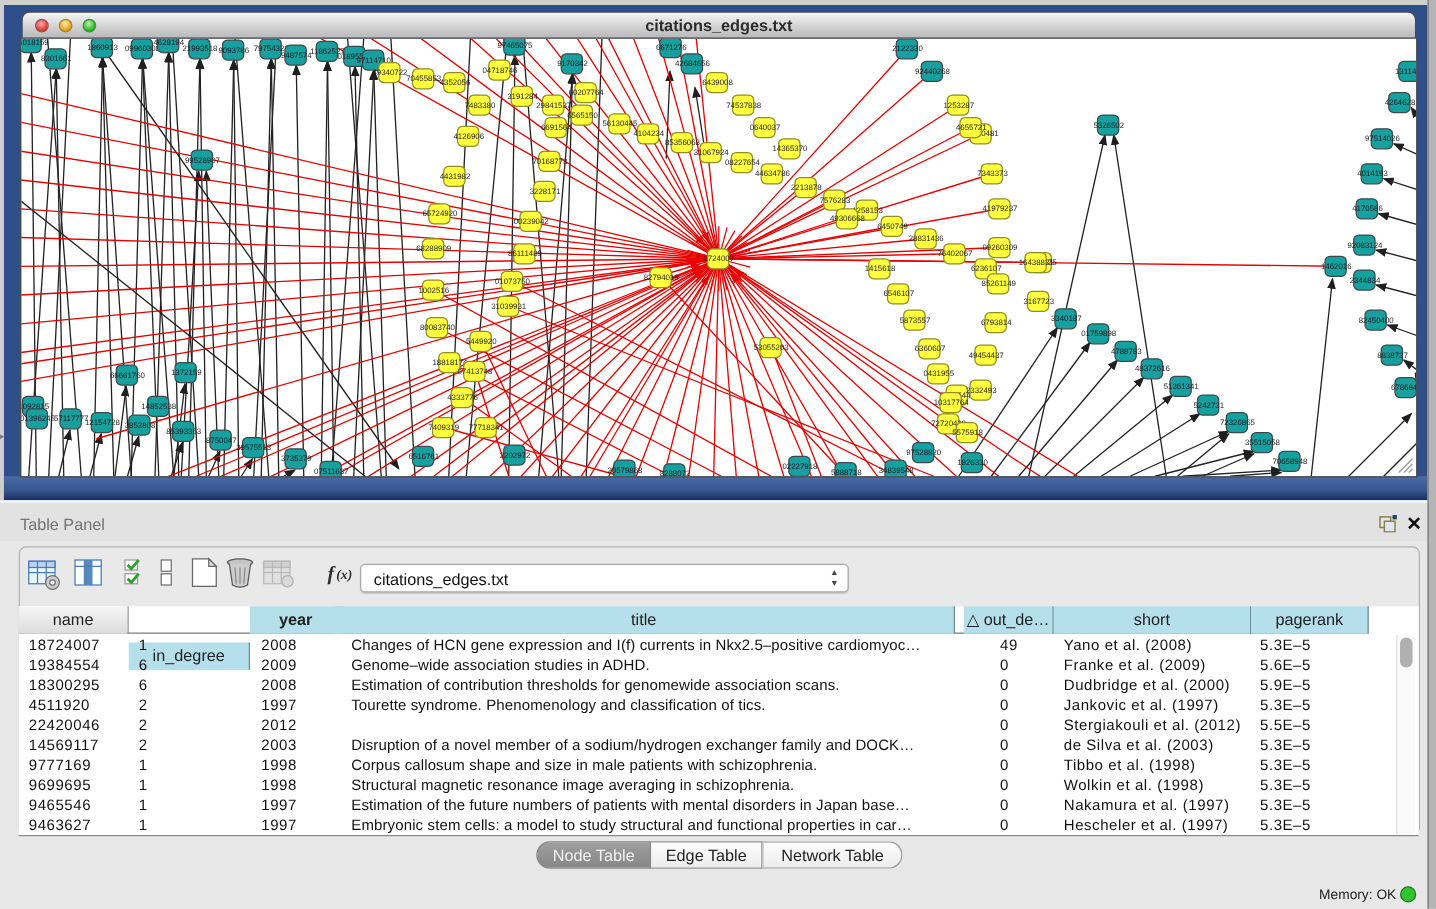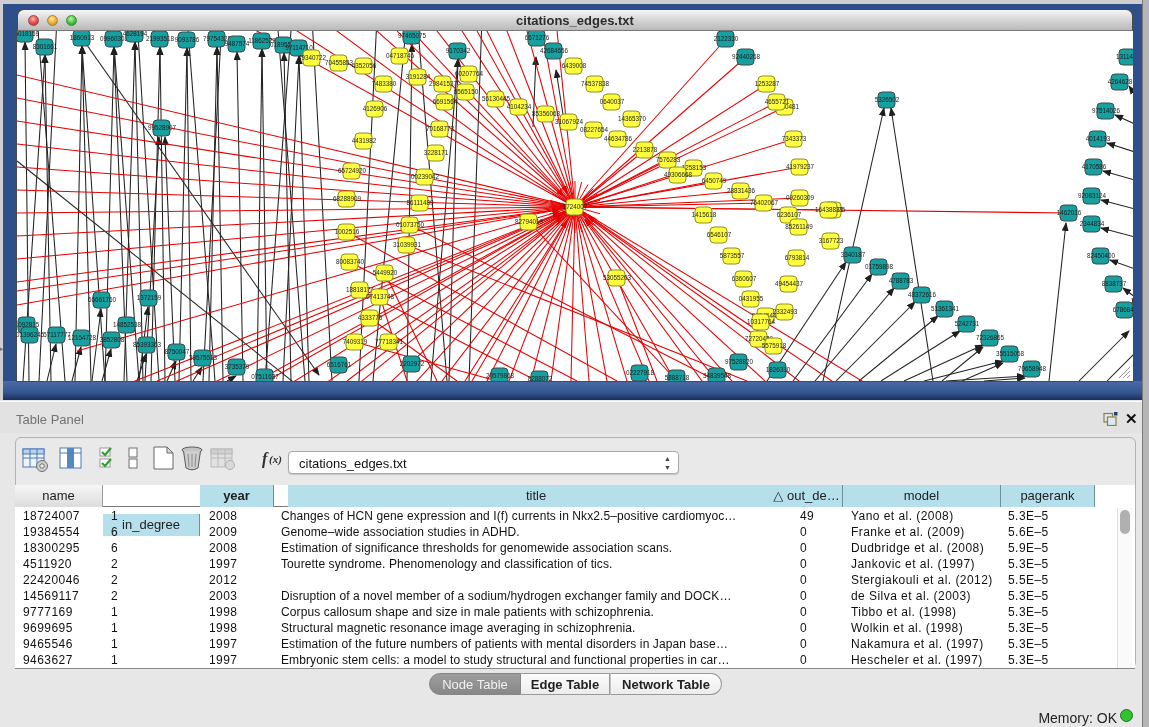--- a/index.html
+++ b/index.html
@@ -31,25 +31,25 @@
 #thead { position:absolute; left:-1px; top:47px; width:1080px; height:22px; border-bottom:1px solid #7a7a7a; }
 #thead .hc { position:absolute; top:0; height:22px; background:#b4dfeb; border-right:1px solid #6f8f99; font-size:13px; color:#222; text-align:center; line-height:22px; }
 #tbody { position:absolute; left:-1px; top:70px; width:1104px; height:160px; }
 .trow { position:relative; height:16px; font-size:12px; color:#111; white-space:nowrap; letter-spacing:0.45px; }
 .trow span { position:absolute; top:1px; }
 .c-name { left:8px; } .c-ind { left:96px; } .c-year { left:194px; } .c-title { left:266px; letter-spacing:0.1px; width:489px; overflow:hidden; }
 .c-out { left:785px; } .c-short { left:836px; } .c-pr { left:993px;text-align:right; }
 #vsb { position:absolute; right:3px; top:70px; width:15px; height:160px; background:#fafafa; border-left:1px solid #e0e0e0; }
 #vsb .thumb { position:absolute; left:2px; top:2px; width:10px; height:24px; background:#b0b0b0; border-radius:5px; }
 #segs { position:absolute; left:429px; top:273px; height:22px; }
-.seg { position:absolute; top:0; height:22px; font-size:13px; font-weight:bold; text-align:center; line-height:21px; border:1px solid #9a9a9a; background:linear-gradient(#fdfdfd,#ececec); color:#222; }
+.seg { position:absolute; top:0; height:22px; font-size:13px; font-weight:normal; text-align:center; line-height:21px; border:1px solid #9a9a9a; background:linear-gradient(#fdfdfd,#ececec); color:#222; }
 #seg1 { left:0; width:92px; border-radius:11px 0 0 11px; background:linear-gradient(#9e9e9e,#878787); color:#f2f2f2; font-weight:normal; border-color:#868686; }
 #seg2 { left:92px; width:89px; border-left:none; }
 #seg3 { left:181px; width:112px; border-left:1px solid #c4c4c4; border-radius:0 11px 11px 0; }
-#status { position:absolute; right:32px; top:310px; font-size:14px; color:#222; }
+#status { position:absolute; right:32px; top:310px; font-size:11px; color:#222; }
 #statusdot { position:absolute; right:16px; top:309px; width:13px; height:13px; border-radius:7px; background:#2fc52f; border:1.5px solid #2a6a2a; }
 </style></head>
 <body>
 <div id="desktop"></div>
 <div id="band"></div>
 <div id="topstrip"></div>
 <div id="leftstrip"></div>
 <div id="rightstrip"></div>
 <span id="lmark">▸</span>
 <div id="win">
@@ -595,23 +595,23 @@
       <div id="dropdown">
           <span>citations_edges.txt</span>
           <div id="ddarrows">▲<br>▼</div>
         </div>
     </div>
     <div id="tablewhite"></div>
     <div id="thead">
       <span class="hc" style="left:0;width:88px;background:linear-gradient(#f6f6f6,#dcdcdc);border-right:1px solid #9a9a9a;">name</span>
       <span class="hc" style="left:88px;width:97px;margin-top:29px;">in_degree</span>
       <span class="hc" style="left:185px;width:74px;font-weight:bold;">year</span>
-      <span class="hc" style="left:273px;width:497px;">title</span>
+      <span class="hc" style="left:252px;width:497px;">title</span>
       <span class="hc" style="left:756px;width:72px;">△ out_de…</span>
-      <span class="hc" style="left:828px;width:158px;">model</span>
+      <span class="hc" style="left:828px;width:158px;">short</span>
       <span class="hc" style="left:986px;width:94px;">pagerank</span>
     </div>
     <div id="tbody">
 <div class="trow">
           <span class="c-name">18724007</span>
           <span class="c-ind">1</span>
           <span class="c-year">2008</span>
           <span class="c-title">Changes of HCN gene expression and I(f) currents in Nkx2.5–positive cardiomyoc…</span>
           <span class="c-out">49</span>
           <span class="c-short">Yano et al. (2008)</span>
@@ -623,23 +623,23 @@
           <span class="c-year">2009</span>
           <span class="c-title">Genome–wide association studies in ADHD.</span>
           <span class="c-out">0</span>
           <span class="c-short">Franke et al. (2009)</span>
           <span class="c-pr">5.6E–5</span>
         </div>
 <div class="trow">
           <span class="c-name">18300295</span>
           <span class="c-ind">6</span>
           <span class="c-year">2008</span>
-          <span class="c-title">Estimation of significance thresholds for genomewide association scans.</span>
-          <span class="c-out">0</span>
-          <span class="c-short">Dudbridge et al. (2008)</span>
+          <span class="c-title">Estimation of contribution thresholds for genomewide association scans.</span>
+          <span class="c-out">0</span>
+          <span class="c-short">Dudbridge et al. (2000)</span>
           <span class="c-pr">5.9E–5</span>
         </div>
 <div class="trow">
           <span class="c-name">4511920</span>
           <span class="c-ind">2</span>
           <span class="c-year">1997</span>
           <span class="c-title">Tourette syndrome. Phenomenology and classification of tics.</span>
           <span class="c-out">0</span>
           <span class="c-short">Jankovic et al. (1997)</span>
           <span class="c-pr">5.3E–5</span>

